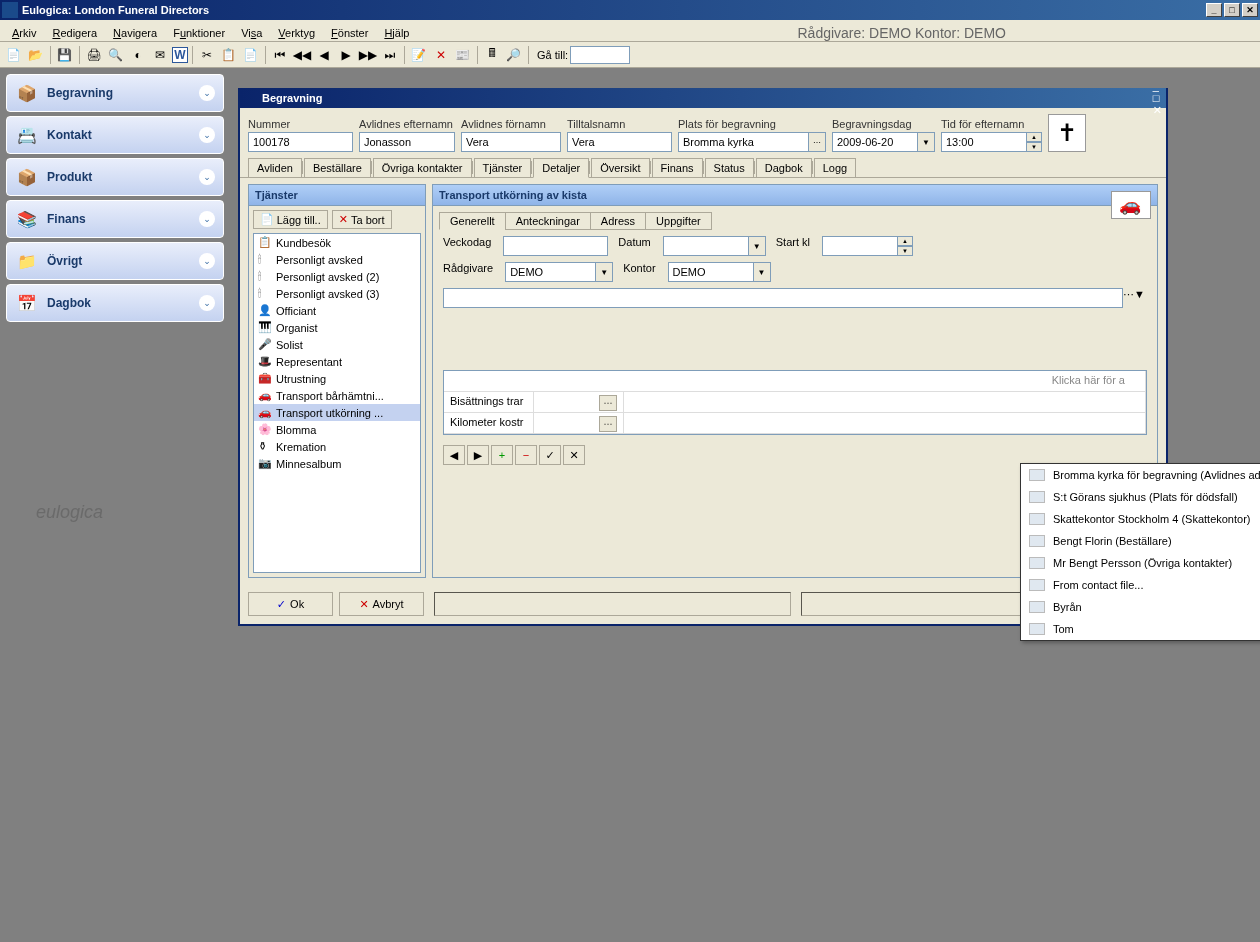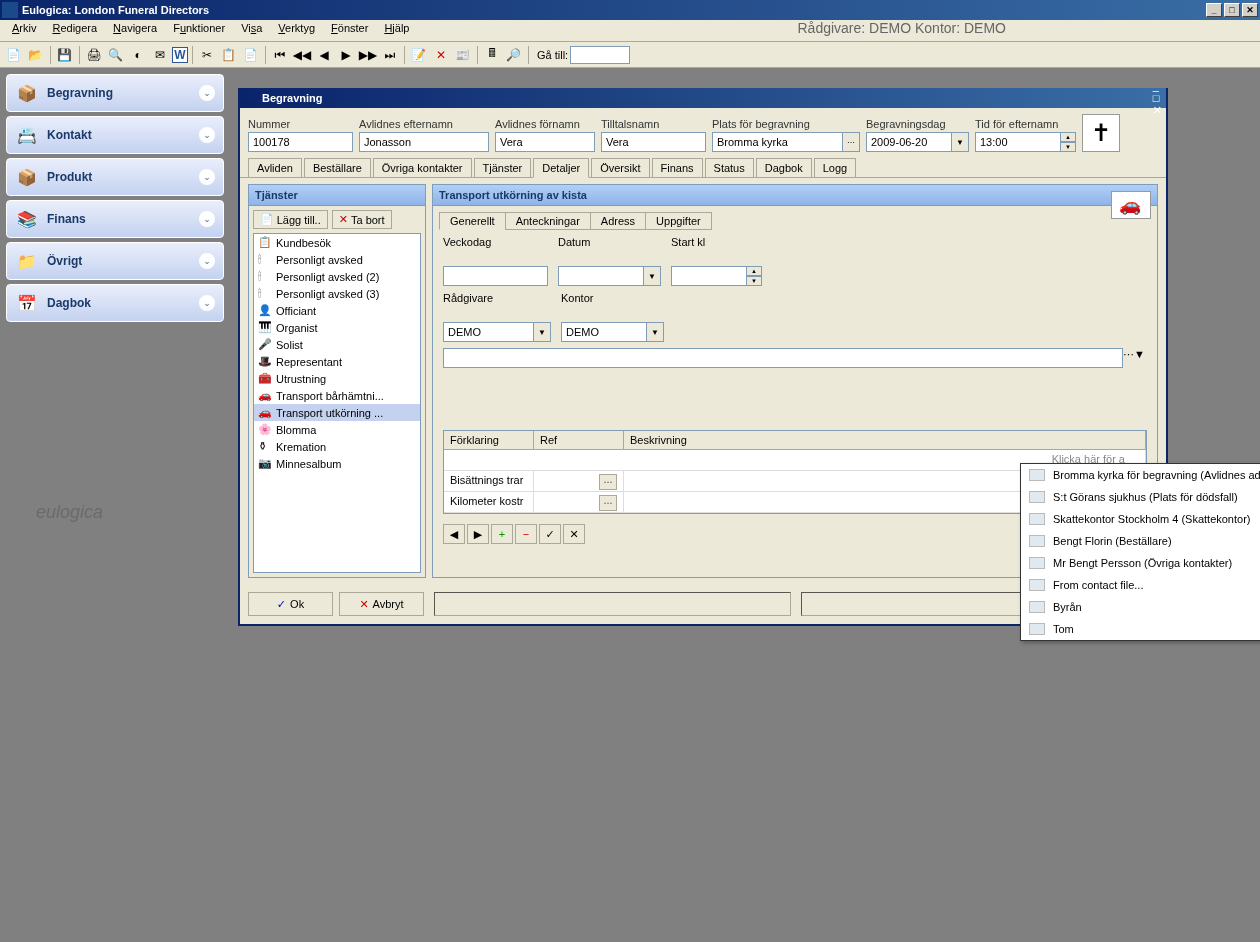--- a/index.html
+++ b/index.html
@@ -6,21 +6,21 @@
 body { background: #808080; width: 1260px; height: 942px; overflow: hidden; }
 
 
 .titlebar { height: 20px; background: linear-gradient(to right, #0a246a, #3a6ea5); color: #fff; display: flex; align-items: center; padding: 0 2px; }
 .titlebar .app-icon { width: 16px; height: 16px; background: #1a4a8a; margin-right: 4px; }
 .titlebar .title { flex: 1; font-weight: bold; }
 .titlebar .win-btns { display: flex; gap: 2px; }
 .titlebar .win-btn { width: 16px; height: 14px; background: #d4d0c8; border: 1px solid #fff; border-right-color: #404040; border-bottom-color: #404040; display: flex; align-items: center; justify-content: center; font-size: 9px; font-weight: bold; color: #000; cursor: pointer; }
 
 
-.menubar { height: 22px; background: #ece9d8; display: flex; align-items: flex-start; padding: 0 4px; border-bottom: 1px solid #aca899; }
+.menubar { height: 22px; background: #ece9d8; display: flex; align-items: flex-end; padding: 0 4px; border-bottom: 1px solid #aca899; }
 .menubar .menu-item { padding: 2px 8px; cursor: pointer; }
 .menubar .menu-item u { text-decoration: underline; }
 .menubar .status-text { margin-left: auto; margin-right: 250px; color: #666; font-size: 14px; }
 
 
 .toolbar { height: 26px; background: #ece9d8; display: flex; align-items: center; padding: 0 4px; gap: 2px; border-bottom: 1px solid #aca899; }
 .toolbar .tb-btn { width: 20px; height: 20px; display: flex; align-items: center; justify-content: center; cursor: pointer; font-size: 12px; }
 .toolbar .tb-sep { width: 1px; height: 18px; background: #aca899; margin: 0 2px; }
 .toolbar .goto-label { margin-left: 4px; }
 .toolbar .goto-input { width: 60px; height: 18px; border: 1px solid #7f9db9; background: #fff; }
@@ -46,21 +46,21 @@
 .header-fields { display: flex; gap: 6px; padding: 6px 8px; align-items: flex-end; }
 .hf-group { display: flex; flex-direction: column; gap: 2px; }
 .hf-label { color: #333; }
 .hf-input { height: 20px; border: 1px solid #7f9db9; background: #fff; padding: 0 4px; }
 .hf-combo { display: flex; }
 .hf-combo input { border-right: none; }
 .hf-combo .combo-btn { width: 18px; height: 20px; background: #ece9d8; border: 1px solid #7f9db9; display: flex; align-items: center; justify-content: center; cursor: pointer; font-size: 8px; }
 .cross-icon { width: 38px; height: 38px; border: 1px solid #999; background: #fff; display: flex; align-items: center; justify-content: center; font-size: 24px; }
 
 
-.tab-row { display: flex; padding: 0 8px; border-bottom: 1px solid #aca899; align-items: flex-end; }
+.tab-row { display: flex; padding: 0 8px; border-bottom: 1px solid #aca899; }
 .tab { padding: 3px 8px; border: 1px solid #aca899; border-bottom: none; background: #ece9d8; cursor: pointer; margin-right: -1px; }
 .tab.active { background: #ece9d8; border-bottom: 1px solid #ece9d8; margin-bottom: -1px; position: relative; }
 .tab-sep { width: 1px; background: #aca899; margin: 3px 1px; }
 
 
 .body-panes { display: flex; gap: 6px; padding: 6px 8px; }
 .left-pane { width: 178px; border: 1px solid #7f9db9; background: #ece9d8; }
 .pane-header { background: linear-gradient(to bottom, #b0cff7, #8fb4e8); padding: 4px 6px; font-weight: bold; color: #1a3a6a; border-bottom: 1px solid #7f9db9; }
 .pane-toolbar { padding: 4px; display: flex; gap: 4px; }
 .pane-btn { padding: 2px 6px; border: 1px solid #aca899; background: #ece9d8; cursor: pointer; display: flex; align-items: center; gap: 3px; }
@@ -71,21 +71,21 @@
 
 .right-pane { flex: 1; border: 1px solid #7f9db9; background: #ece9d8; position: relative; }
 .right-header { background: linear-gradient(to bottom, #b0cff7, #8fb4e8); padding: 4px 6px; font-weight: bold; color: #1a3a6a; border-bottom: 1px solid #7f9db9; display: flex; }
 .right-header .car-icon { margin-left: auto; background: #fff; border: 1px solid #999; width: 40px; height: 28px; display: flex; align-items: center; justify-content: center; font-size: 18px; position: absolute; right: 6px; top: 6px; }
 .sub-tabs { display: flex; padding: 6px 6px 0 6px; }
 .sub-tab { padding: 2px 10px; border: 1px solid #aca899; background: #ece9d8; cursor: pointer; margin-right: -1px; }
 .sub-tab.active { border-bottom: 1px solid #ece9d8; }
 
 .form-area { padding: 6px 10px; }
 .form-row { display: flex; gap: 10px; margin-bottom: 6px; }
-.form-group { display: flex; flex-direction: column; gap: 18px; }
+.form-group { display: flex; flex-direction: row; gap: 12px; }
 .form-input { height: 20px; border: 1px solid #7f9db9; background: #fff; padding: 0 4px; }
 .spinner { display: flex; flex-direction: column; }
 .spinner-btn { width: 16px; height: 10px; background: #ece9d8; border: 1px solid #7f9db9; font-size: 6px; display: flex; align-items: center; justify-content: center; cursor: pointer; }
 
 .plats-row { position: relative; }
 .plats-input { width: 680px; height: 20px; border: 1px solid #7f9db9; background: #fff; }
 
 
 .dropdown { position: absolute; left: 790px; top: 395px; width: 380px; background: #fff; border: 1px solid #333; z-index: 100; box-shadow: 2px 2px 4px rgba(0,0,0,0.3); }
 .dd-item { padding: 5px 8px; display: flex; align-items: center; gap: 8px; cursor: pointer; }
@@ -215,21 +215,21 @@
         </div>
       </div>
 
       <div class="header-fields">
         <div class="hf-group">
             <span class="hf-label">Nummer</span>
             <input class="hf-input" style="width: 105px;" value="100178">
           </div>
         <div class="hf-group">
             <span class="hf-label">Avlidnes efternamn</span>
-            <input class="hf-input" style="width: 130px;" value="Jonasson">
+            <input class="hf-input" style="width: 96px;" value="Jonasson">
           </div>
         <div class="hf-group">
             <span class="hf-label">Avlidnes förnamn</span>
             <input class="hf-input" style="width: 100px;" value="Vera">
           </div>
         <div class="hf-group">
             <span class="hf-label">Tilltalsnamn</span>
             <input class="hf-input" style="width: 105px;" value="Vera">
           </div>
         <div class="hf-group">
@@ -410,25 +410,20 @@
                 <div style="display:flex;">
                     <input class="form-input plats-input" style="">
                     <div class="combo-btn">⋯</div>
                     <div class="combo-btn">▼</div>
                   </div>
               </div>
             </div>
           </div>
 
           <div class="grid-area">
-            <div class="grid-header">
-              <div class="gh-cell" style="width:90px">Förklaring</div>
-              <div class="gh-cell" style="width:90px">Ref</div>
-              <div class="gh-cell" style="flex:1">Beskrivning</div>
-            </div>
             <div class="grid-row">
                 <div class="gr-cell grid-placeholder" style="flex:1;text-align:right;padding-right:20px;">Klicka här för a</div>
               </div>
             <div class="grid-row">
                 <div class="gr-cell" style="width:90px">Bisättnings trar</div>
                 <div class="gr-cell" style="width:90px;text-align:right"><span class="ellipsis-btn">⋯</span></div>
                 <div class="gr-cell" style="flex:1"></div>
               </div>
             <div class="grid-row">
                 <div class="gr-cell" style="width:90px">Kilometer kostr</div>

